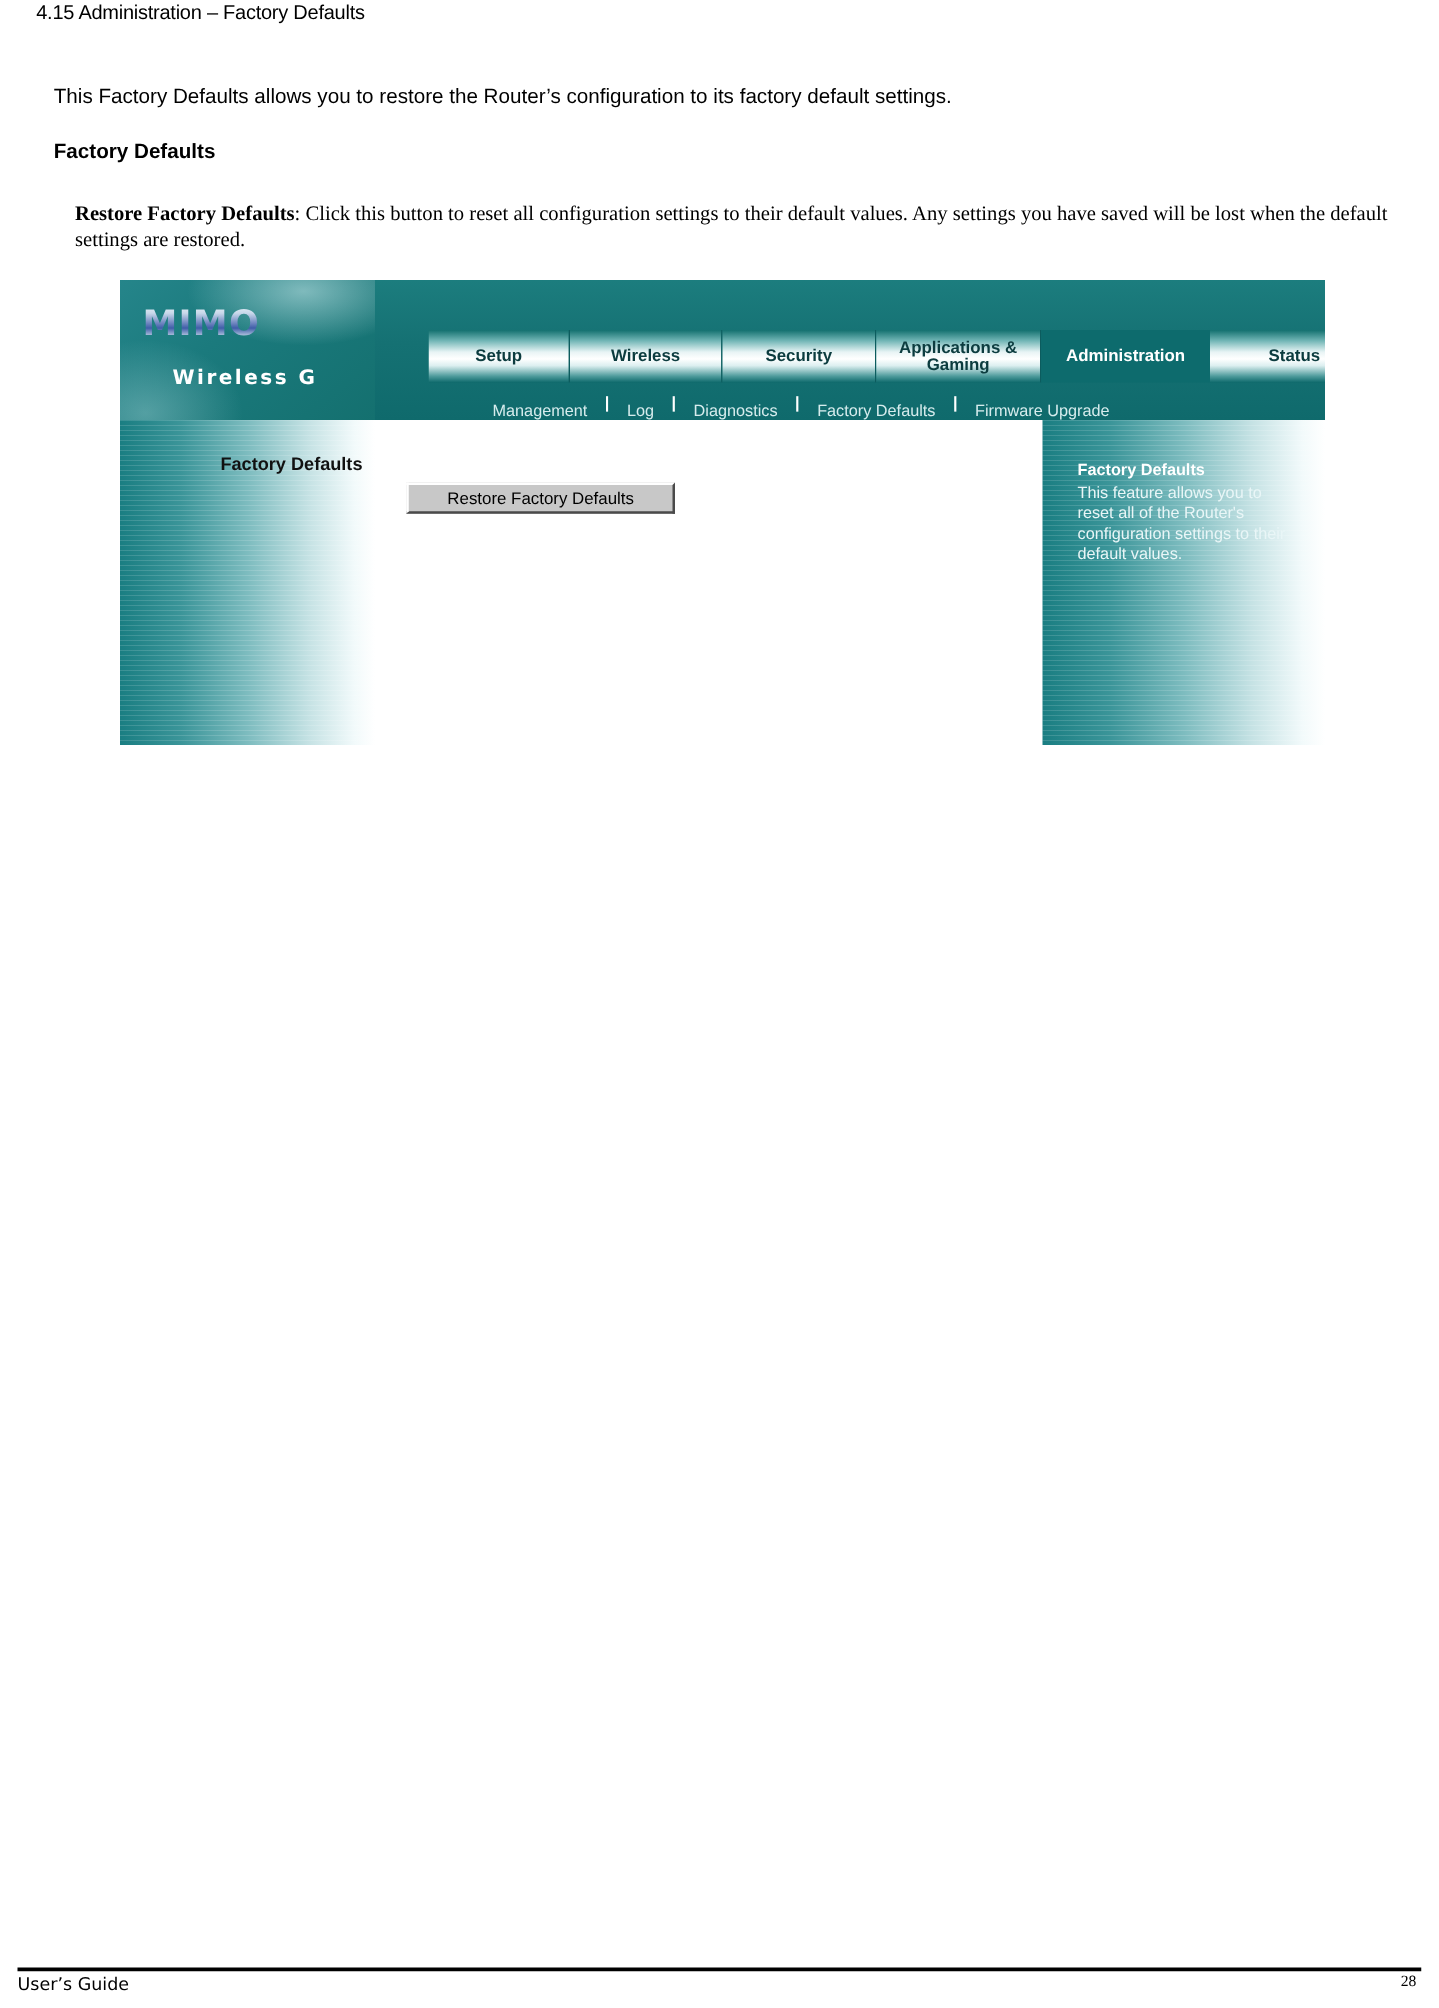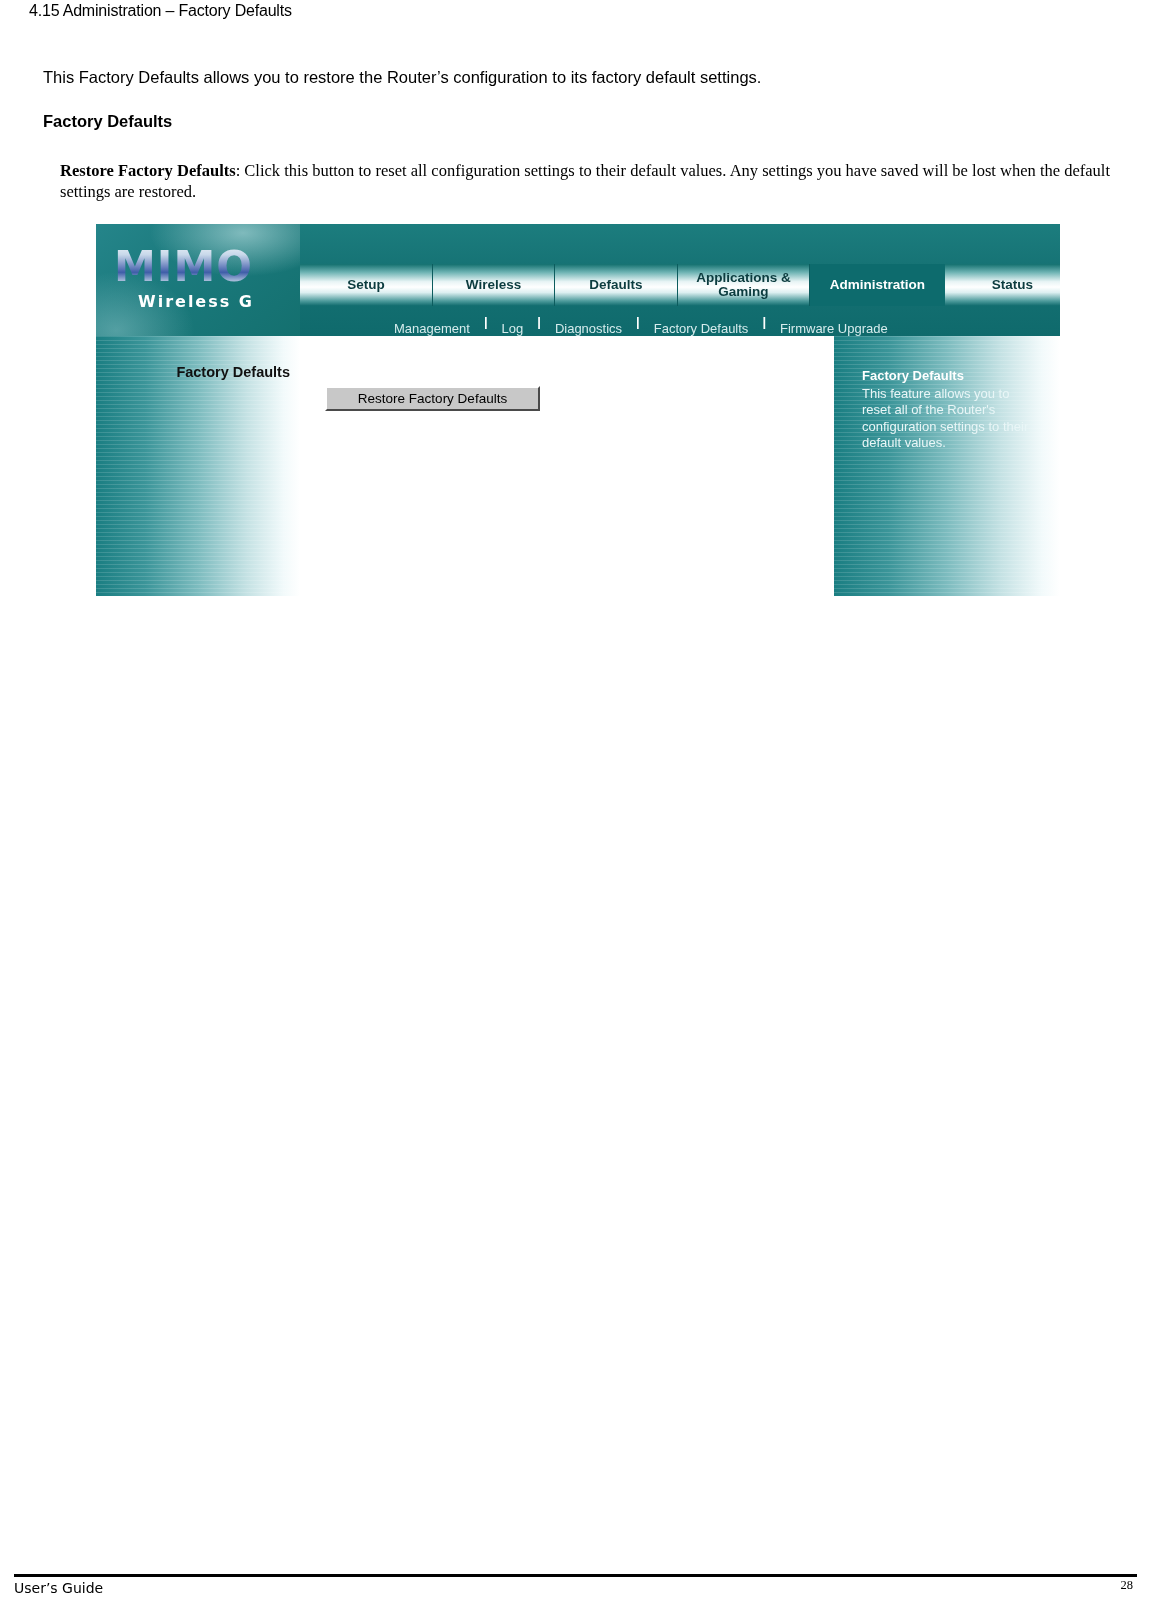--- a/index.html
+++ b/index.html
@@ -86,21 +86,21 @@
     height: 112px;
     background:
       radial-gradient(ellipse 150px 70px at 72% 8%, rgba(210,240,242,0.55) 0%, rgba(210,240,242,0.0) 62%),
       radial-gradient(ellipse 120px 90px at 10% 95%, rgba(190,230,234,0.35) 0%, rgba(190,230,234,0) 65%),
       linear-gradient(140deg, #25858a 0%, #1b7a7d 40%, #14706f 100%);
   }
   .logo-mimo {
     position: absolute;
     left: 18px;
     top: 18px;
-    font-size: 42px;
+    font-size: 28px;
     font-weight: bold;
     letter-spacing: 1px;
     font-family: "DejaVu Sans", sans-serif;
     background: linear-gradient(180deg, #f3f7fb 0%, #c8d8ea 26%, #6f86c0 50%, #3f5ea8 62%, #b9cbe2 82%, #eef3f9 100%);
     -webkit-background-clip: text;
     background-clip: text;
     color: transparent;
     -webkit-text-fill-color: transparent;
     text-shadow: none;
   }
@@ -146,21 +146,21 @@
     line-height: 1.05;
     padding: 0 4px;
     box-sizing: border-box;
   }
   .tab:last-child { border-right: none; text-align: center; }
   .tab.active {
     background: #0d6b6d;
     color: #ffffff;
     border-right: none;
   }
-  .tab-setup      { width: 133px; }
+  .tab-setup      { width: 113px; margin-left: 43px; }
   .tab-wireless   { width: 122px; }
   .tab-security   { width: 123px; }
   .tab-apps       { width: 132px; }
   .tab-admin      { width: 135px; }
   .tab-status     { width: 135px; }
 
   
   .subnav {
     position: absolute;
     left: 204px;
@@ -307,21 +307,21 @@
   <div class="shot-header">
 
     <div class="logo-box">
       <div class="logo-mimo">MIMO</div>
       <div class="logo-sub">Wireless G</div>
     </div>
 
     <div class="tabrow">
       <div class="tab tab-setup">Setup</div>
       <div class="tab tab-wireless">Wireless</div>
-      <div class="tab tab-security">Defaults</div>
+      <div class="tab tab-security">Security</div>
       <div class="tab tab-apps">
         <span>
           <span>Applications &amp;</span><br>
           <span>Gaming</span>
         </span>
       </div>
       <div class="tab tab-admin active">Administration</div>
       <div class="tab tab-status">Status</div>
     </div>
 

